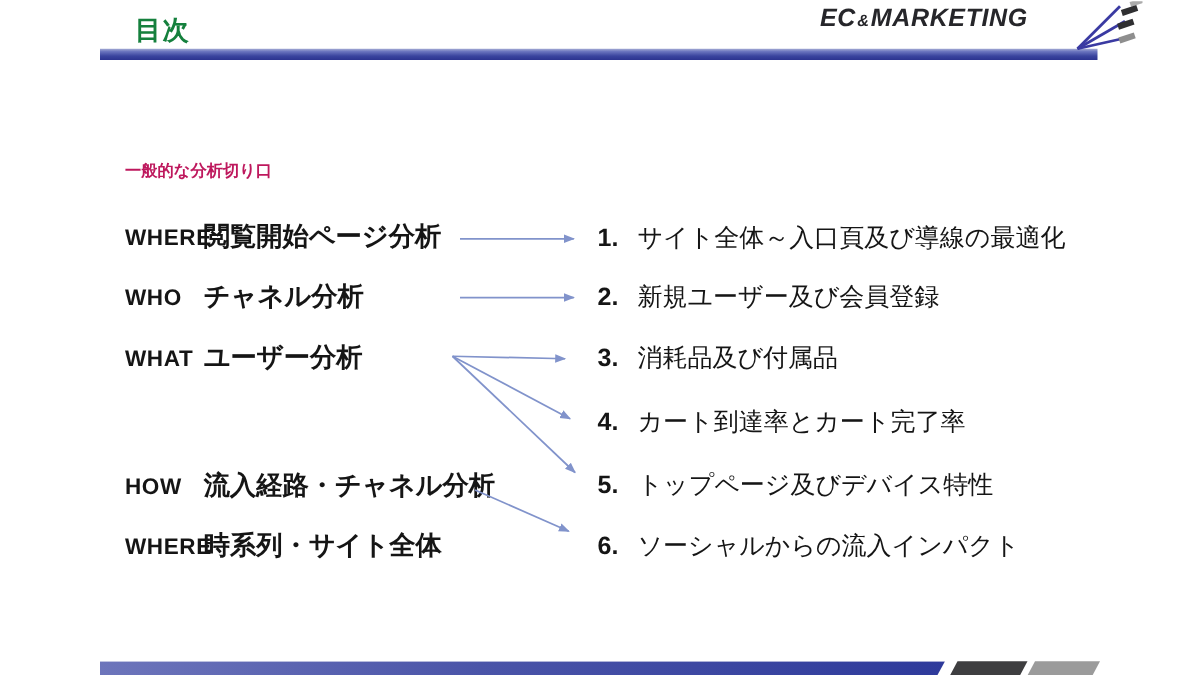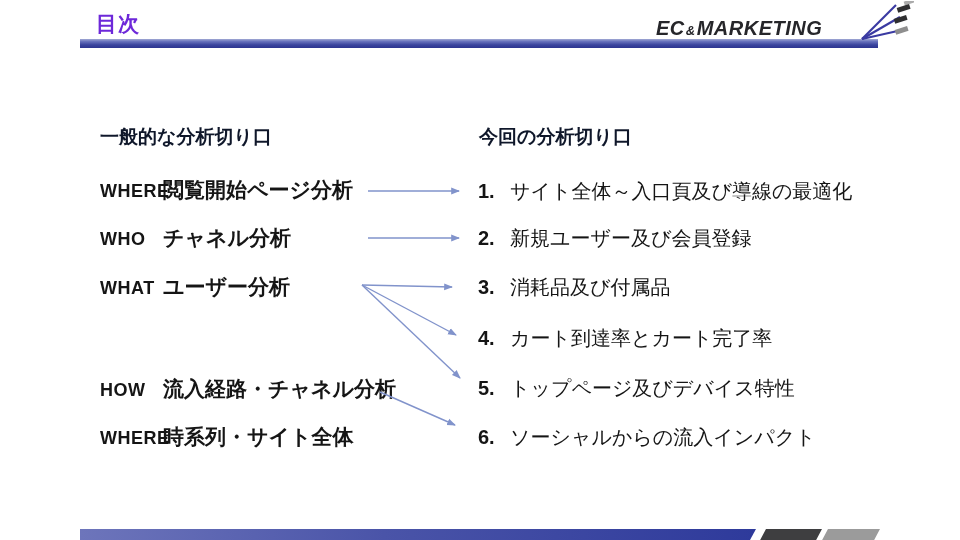--- a/index.html
+++ b/index.html
@@ -2,39 +2,39 @@
 <html><head>
 <meta charset="utf-8">
 <style>
   html,body{margin:0;padding:0;background:#ffffff;}
   .slide{
     position:relative;width:960px;height:540px;background:#ffffff;
     font-family:"Liberation Sans","DejaVu Sans",sans-serif;overflow:hidden;
   }
   
   .page-title{
-    position:absolute;left:96px;top:10px;
+    position:absolute;left:108px;top:10px;
     font-family:"Liberation Serif","DejaVu Serif",serif;
-    font-size:21px;font-weight:700;color:#6d28d9;letter-spacing:1px;
+    font-size:21px;font-weight:700;color:#15803d;letter-spacing:1px;
   }
   .top-bar{
     position:absolute;left:80px;top:39px;width:798px;height:9px;
     background:linear-gradient(180deg,#a3aad4 0%,#6a74be 25%,#3a449e 65%,#2c3490 100%);
   }
   .logo{
-    position:absolute;left:656px;top:17px;display:flex;align-items:baseline;
+    position:absolute;left:656px;top:4px;display:flex;align-items:baseline;
     color:#26262a;font-weight:700;font-style:italic;letter-spacing:.5px;
     white-space:nowrap;
   }
   .logo .big{font-size:20px;}
   .logo .amp{font-size:13px;padding:0 1px;}
   .logo-mark{position:absolute;left:858px;top:1px;}
   
   .col-title{
-    position:absolute;font-size:19px;font-weight:700;color:#0f172a;
+    position:absolute;font-size:13px;font-weight:700;color:#be185d;
     line-height:22px;white-space:nowrap;text-align:right;
   }
   .left-row{
     position:absolute;left:100px;display:flex;align-items:baseline;
     line-height:26px;white-space:nowrap;color:#151515;
   }
   .left-row .en{width:63px;font-size:18px;font-weight:700;letter-spacing:.5px;}
   .left-row .ja{font-size:21px;font-weight:700;}
   .right-row{
     position:absolute;left:478px;display:flex;align-items:baseline;
@@ -80,21 +80,20 @@
     </g>
     <g>
       <rect x="46" y="-1" width="11" height="4" fill="#ababab" transform="rotate(-18 51 1)"></rect>
       <rect x="39" y="5" width="13" height="5" fill="#2f2f31" transform="rotate(-18 45 7)"></rect>
       <rect x="36" y="16" width="13" height="5" fill="#2f2f31" transform="rotate(-18 42 18)"></rect>
       <rect x="37" y="27" width="13" height="5" fill="#8e8e8e" transform="rotate(-18 43 29)"></rect>
     </g>
   </svg>
 
   <div class="col-title" style="left:100px;top:126px">一般的な分析切り口</div>
-  <div class="col-title" style="left:479px;top:126px">今回の分析切り口</div>
 
   <div class="left-row" style="top:177px">
     <span class="en">WHERE</span>
     <span class="ja">閲覧開始ページ分析</span>
   </div>
   <div class="left-row" style="top:225px">
     <span class="en">WHO</span>
     <span class="ja">チャネル分析</span>
   </div>
   <div class="left-row" style="top:274px">

